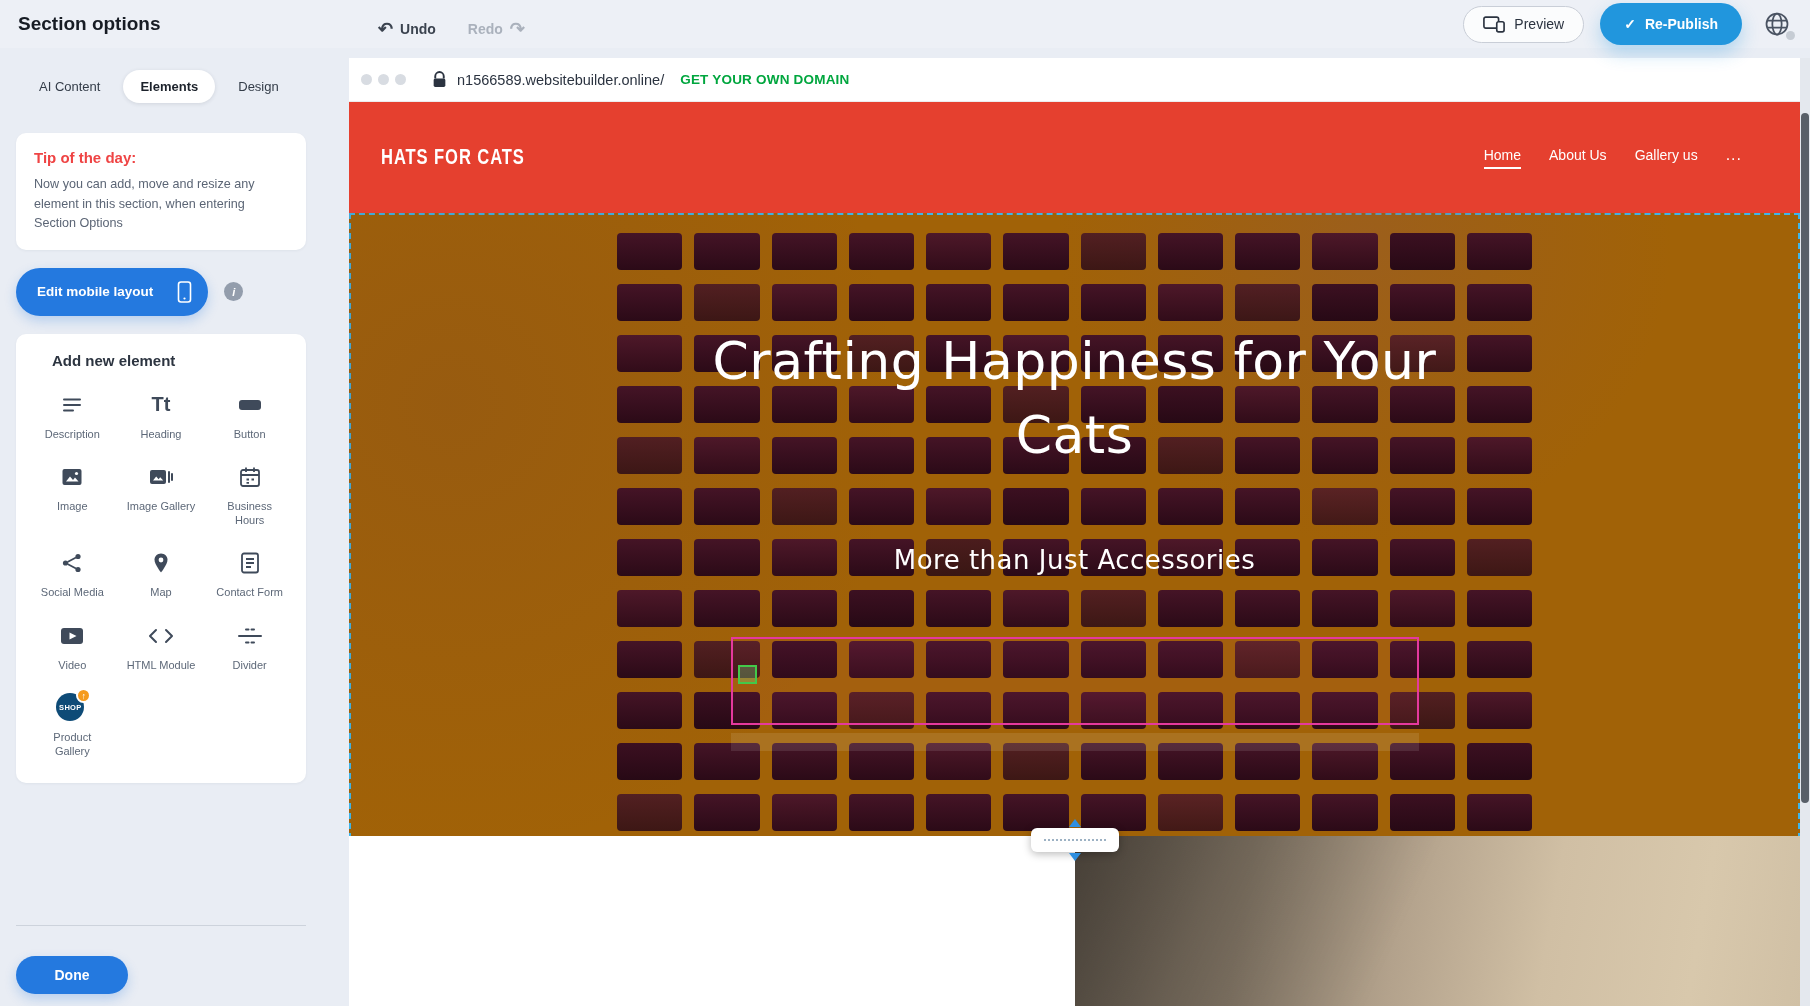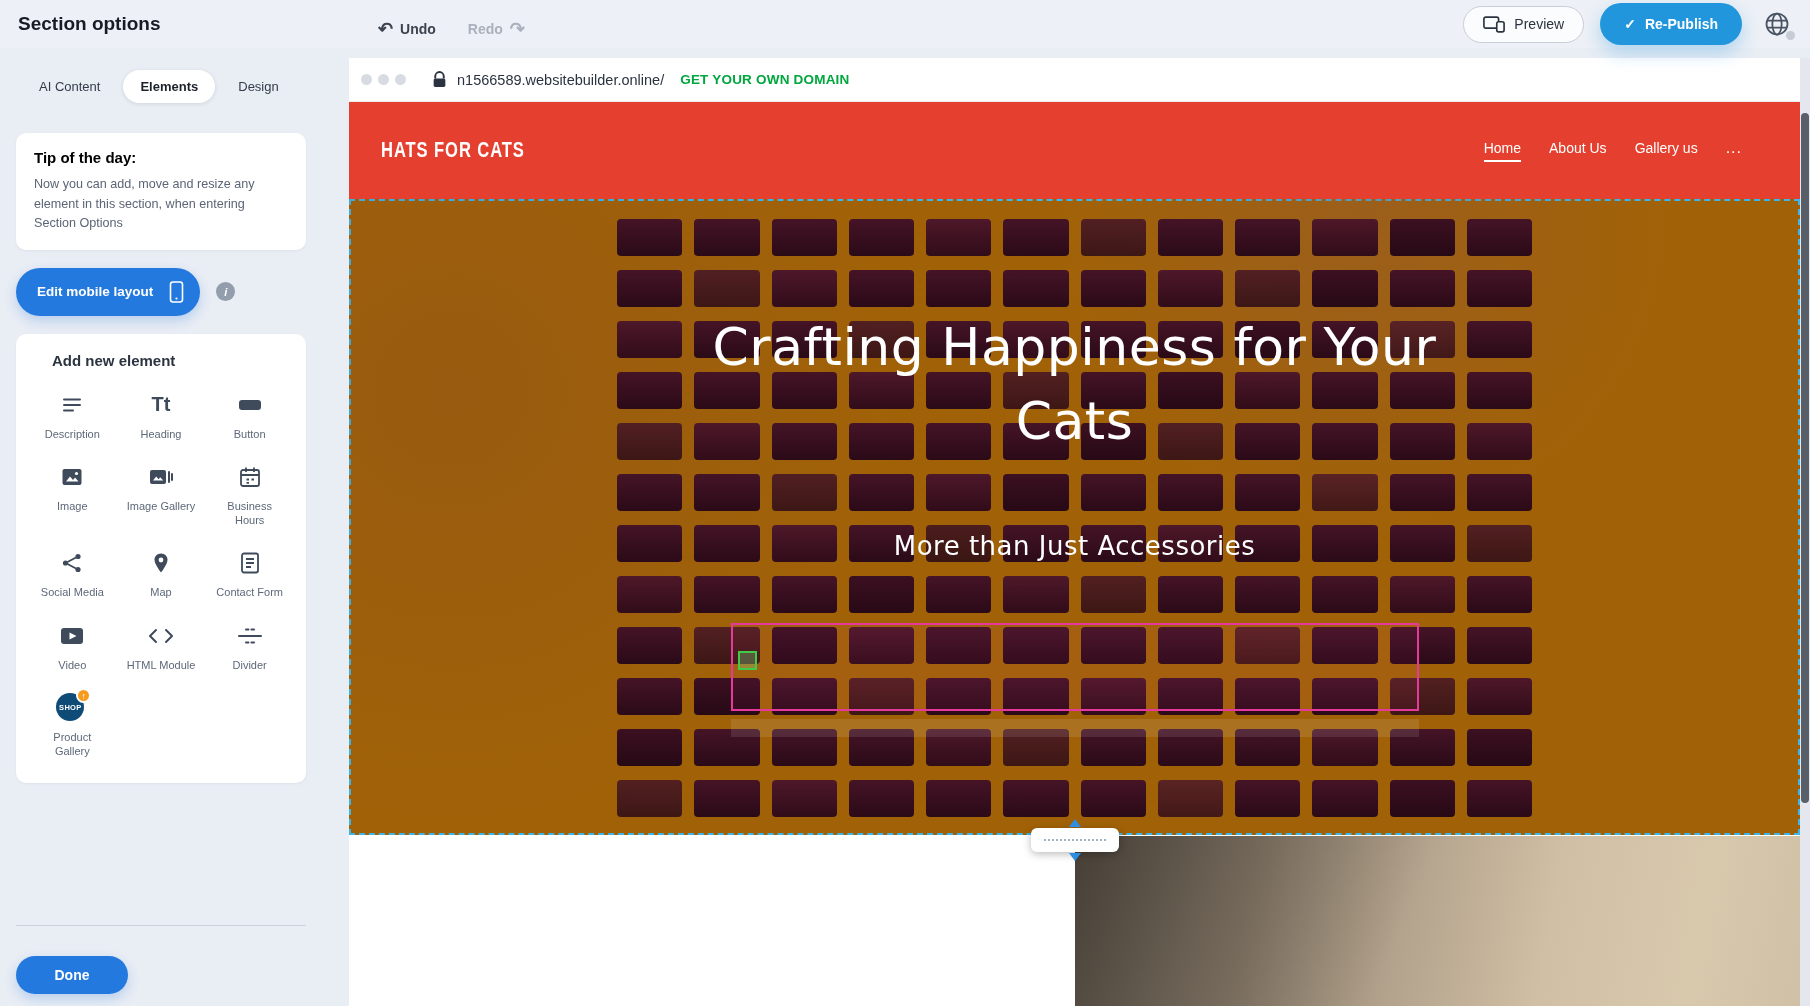--- a/index.html
+++ b/index.html
@@ -21,24 +21,24 @@
   .globe-btn { width:38px; height:38px; display:flex; align-items:center; justify-content:center; position:relative; }
   .globe-dot { position:absolute; right:1px; bottom:3px; width:9px; height:9px; border-radius:50%; background:#c6ccd4; }
 
   
   .sidebar { position:absolute; top:58px; left:0; width:322px; bottom:0; background:#e9edf4; z-index:30; }
   .tabs { display:flex; align-items:center; margin:12px 14px 0 22px; gap:6px; }
   .tab { padding:9px 17px; font-size:13px; color:#333c48; border-radius:18px; white-space:nowrap; }
   .tab.active { background:#fff; font-weight:700; color:#1c222b; box-shadow:0 1px 4px rgba(30,40,60,.12); }
   .card { background:#fff; border-radius:10px; margin:0 16px; padding:16px 18px; box-shadow:0 1px 3px rgba(25,39,60,.05); }
   .tip-card { margin-top:30px; }
-  .tip-title { color:#000000; font-size:15px; font-weight:700; margin-bottom:9px; }
+  .tip-title { color:#ef4444; font-size:15px; font-weight:700; margin-bottom:9px; }
   .tip-body { font-size:12.6px; color:#5b6575; line-height:1.55; }
   .mobile-row { display:flex; align-items:center; gap:16px; margin:18px 16px 0; }
-  .btn-mobile { display:flex; align-items:center; gap:16px; height:48px; padding:0 16px 0 21px; border-radius:24px; background:#2479df; color:#fff; font-size:13.5px; font-weight:700; box-shadow:0 5px 12px rgba(36,121,223,.25); }
+  .btn-mobile { display:flex; align-items:center; gap:24px; height:48px; padding:0 16px 0 21px; border-radius:24px; background:#2479df; color:#fff; font-size:13.5px; font-weight:700; box-shadow:0 5px 12px rgba(36,121,223,.25); }
   .info-dot { width:19px; height:19px; border-radius:50%; background:#939dac; color:#fff; font-size:11px; font-weight:700; font-style:italic; display:flex; align-items:center; justify-content:center; }
   .add-card { margin-top:18px; padding:18px 12px 24px; }
   .add-title { font-size:15px; font-weight:600; color:#2c3440; margin-left:24px; }
   .el-grid { display:grid; grid-template-columns:repeat(3,1fr); row-gap:20px; margin-top:20px; }
   .el-item { display:flex; flex-direction:column; align-items:center; gap:6px; cursor:pointer; }
   .el-icon { height:32px; display:flex; align-items:center; justify-content:center; }
   .tt-glyph { font-size:20px; font-weight:700; color:#3f4a5a; }
   .el-label { font-size:11px; color:#5d6878; text-align:center; line-height:1.3; max-width:74px; }
   .pg-icon { position:relative; width:32px; height:30px; }
   .pg-circle { width:28px; height:28px; border-radius:50%; background:#0e4b77; display:flex; align-items:center; justify-content:center; color:#fff; font-size:7.5px; font-weight:700; letter-spacing:.3px; }
@@ -48,21 +48,21 @@
 
   
   .main { position:absolute; left:349px; top:58px; right:10px; bottom:0; background:#fff; z-index:10; }
   .chrome { height:44px; background:#fff; display:flex; align-items:center; border-bottom:1px solid #ececec; padding-left:12px; }
   .win-dots { display:flex; align-items:center; gap:6px; }
   .win-dots span { width:11px; height:11px; border-radius:50%; background:#d8dce2; display:inline-block; }
   .chrome-lock { margin-left:26px; display:flex; align-items:center; }
   .chrome-url { margin-left:10px; font-size:14.5px; color:#2b3340; }
   .chrome-domain { margin-left:16px; font-size:13.5px; font-weight:700; color:#00a63e; letter-spacing:.2px; cursor:pointer; }
 
-  .site-header { height:97px; background:#e5402f; display:flex; align-items:center; padding:0 58px 0 32px; }
+  .site-header { height:111px; background:#e5402f; display:flex; align-items:center; padding:0 58px 0 32px; }
   .site-logo { color:#fff; font-size:18px; font-weight:700; letter-spacing:1px; transform:scaleY(1.25) scaleX(.92); transform-origin:left center; white-space:nowrap; }
   .site-nav { margin-left:auto; display:flex; align-items:center; gap:28px; }
   .nav-item { color:#fff; font-size:14px; cursor:pointer; padding-bottom:4px; border-bottom:2px solid transparent; }
   .nav-item.active { border-bottom-color:#fff; }
   .nav-more { font-size:16px; letter-spacing:1px; }
 
   .hero { height:636px; background:#a16207; position:relative; overflow:hidden; outline:2px dashed #3db5ea; outline-offset:-2px; }
   .hero-bg { position:absolute; inset:0;
     background:radial-gradient(circle at 70% 4%, rgba(145,88,70,.32), transparent 26%),
                radial-gradient(circle at 7% 30%, rgba(110,60,55,.18), transparent 32%); }

